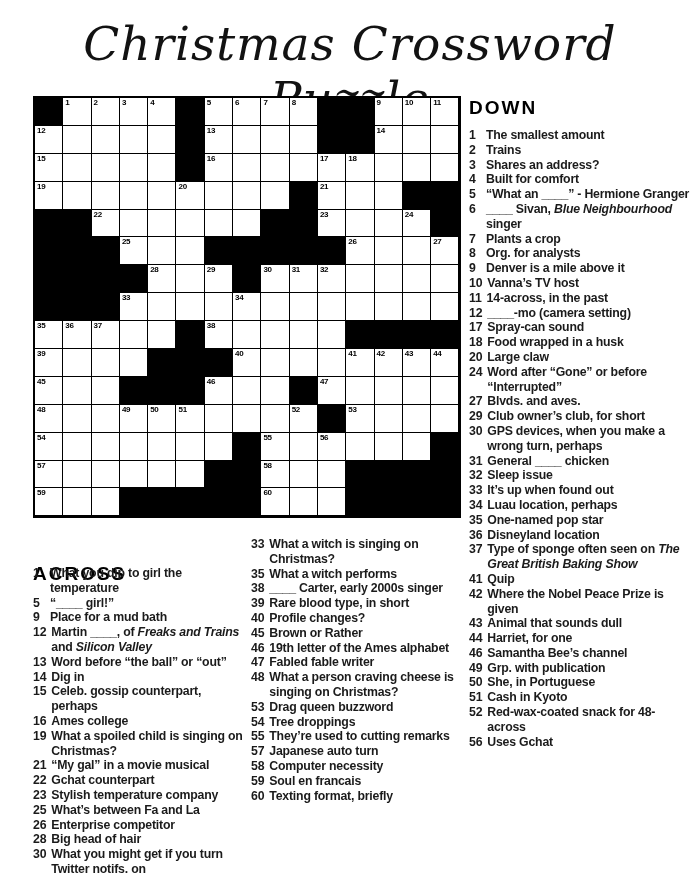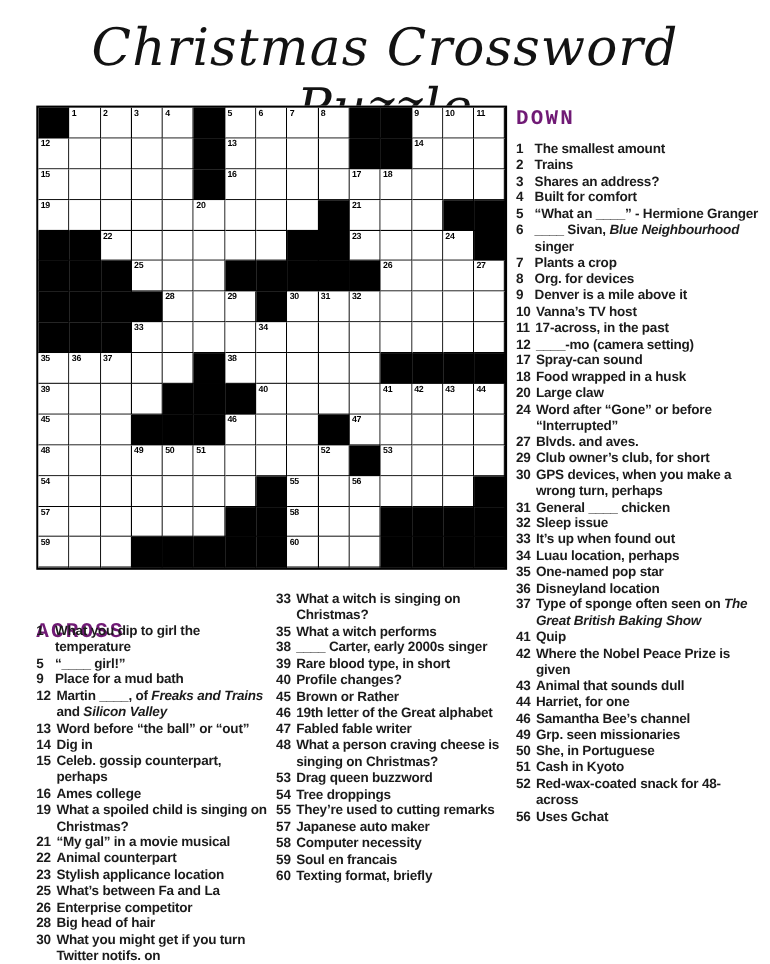--- a/index.html
+++ b/index.html
@@ -40,23 +40,23 @@
     background:#fff;
   }
   .cell.black{background:var(--grid-black);}
   .cell .num{
     position:absolute;top:0;left:2px;
     font-size:8px;font-weight:700;line-height:10px;
     letter-spacing:-0.3px;color:#000;
   }
 
   h2.heading{
-    font-family:Liberation Mono, monospace;
+    font-family:Liberation Sans, sans-serif;
     font-weight:700;font-size:19px;
-    letter-spacing:2px;margin:0;color:#701a75;
+    letter-spacing:2px;margin:0;color:#000000;
   }
 
   .down-section{position:absolute;left:469px;top:97px;width:224px;}
   .down-section h2{margin-bottom:9px;}
 
   .across-heading{position:absolute;left:33px;top:563px;}
 
   .clues{
     font-size:12.3px;line-height:14.8px;
     font-weight:700;letter-spacing:-0.2px;color:var(--ink);
@@ -449,33 +449,33 @@
         <div class="clue">
           <span class="cnum">6</span>
           <span class="ctext">____ Sivan, <i>Blue Neighbourhood</i> singer</span>
         </div>
         <div class="clue">
           <span class="cnum">7</span>
           <span class="ctext">Plants a crop</span>
         </div>
         <div class="clue">
           <span class="cnum">8</span>
-          <span class="ctext">Org. for devices</span>
+          <span class="ctext">Org. for analysts</span>
         </div>
         <div class="clue">
           <span class="cnum">9</span>
           <span class="ctext">Denver is a mile above it</span>
         </div>
         <div class="clue">
           <span class="cnum">10</span>
           <span class="ctext">Vanna’s TV host</span>
         </div>
         <div class="clue">
           <span class="cnum">11</span>
-          <span class="ctext">17-across, in the past</span>
+          <span class="ctext">14-across, in the past</span>
         </div>
         <div class="clue">
           <span class="cnum">12</span>
           <span class="ctext">____-mo (camera setting)</span>
         </div>
         <div class="clue">
           <span class="cnum">17</span>
           <span class="ctext">Spray-can sound</span>
         </div>
         <div class="clue">
@@ -545,21 +545,21 @@
         <div class="clue">
           <span class="cnum">44</span>
           <span class="ctext">Harriet, for one</span>
         </div>
         <div class="clue">
           <span class="cnum">46</span>
           <span class="ctext">Samantha Bee’s channel</span>
         </div>
         <div class="clue">
           <span class="cnum">49</span>
-          <span class="ctext">Grp. seen missionaries</span>
+          <span class="ctext">Grp. with publication</span>
         </div>
         <div class="clue">
           <span class="cnum">50</span>
           <span class="ctext">She, in Portuguese</span>
         </div>
         <div class="clue">
           <span class="cnum">51</span>
           <span class="ctext">Cash in Kyoto</span>
         </div>
         <div class="clue">
@@ -610,25 +610,25 @@
       <div class="clue">
         <span class="cnum">19</span>
         <span class="ctext">What a spoiled child is singing on Christmas?</span>
       </div>
       <div class="clue">
         <span class="cnum">21</span>
         <span class="ctext">“My gal” in a movie musical</span>
       </div>
       <div class="clue">
         <span class="cnum">22</span>
-        <span class="ctext">Animal counterpart</span>
+        <span class="ctext">Gchat counterpart</span>
       </div>
       <div class="clue">
         <span class="cnum">23</span>
-        <span class="ctext">Stylish applicance location</span>
+        <span class="ctext">Stylish temperature company</span>
       </div>
       <div class="clue">
         <span class="cnum">25</span>
         <span class="ctext">What’s between Fa and La</span>
       </div>
       <div class="clue">
         <span class="cnum">26</span>
         <span class="ctext">Enterprise competitor</span>
       </div>
       <div class="clue">
@@ -660,21 +660,21 @@
       <div class="clue">
         <span class="cnum">40</span>
         <span class="ctext">Profile changes?</span>
       </div>
       <div class="clue">
         <span class="cnum">45</span>
         <span class="ctext">Brown or Rather</span>
       </div>
       <div class="clue">
         <span class="cnum">46</span>
-        <span class="ctext">19th letter of the Great alphabet</span>
+        <span class="ctext">19th letter of the Ames alphabet</span>
       </div>
       <div class="clue">
         <span class="cnum">47</span>
         <span class="ctext">Fabled fable writer</span>
       </div>
       <div class="clue">
         <span class="cnum">48</span>
         <span class="ctext">What a person craving cheese is singing on Christmas?</span>
       </div>
       <div class="clue">
@@ -684,21 +684,21 @@
       <div class="clue">
         <span class="cnum">54</span>
         <span class="ctext">Tree droppings</span>
       </div>
       <div class="clue">
         <span class="cnum">55</span>
         <span class="ctext">They’re used to cutting remarks</span>
       </div>
       <div class="clue">
         <span class="cnum">57</span>
-        <span class="ctext">Japanese auto maker</span>
+        <span class="ctext">Japanese auto turn</span>
       </div>
       <div class="clue">
         <span class="cnum">58</span>
         <span class="ctext">Computer necessity</span>
       </div>
       <div class="clue">
         <span class="cnum">59</span>
         <span class="ctext">Soul en francais</span>
       </div>
       <div class="clue">

